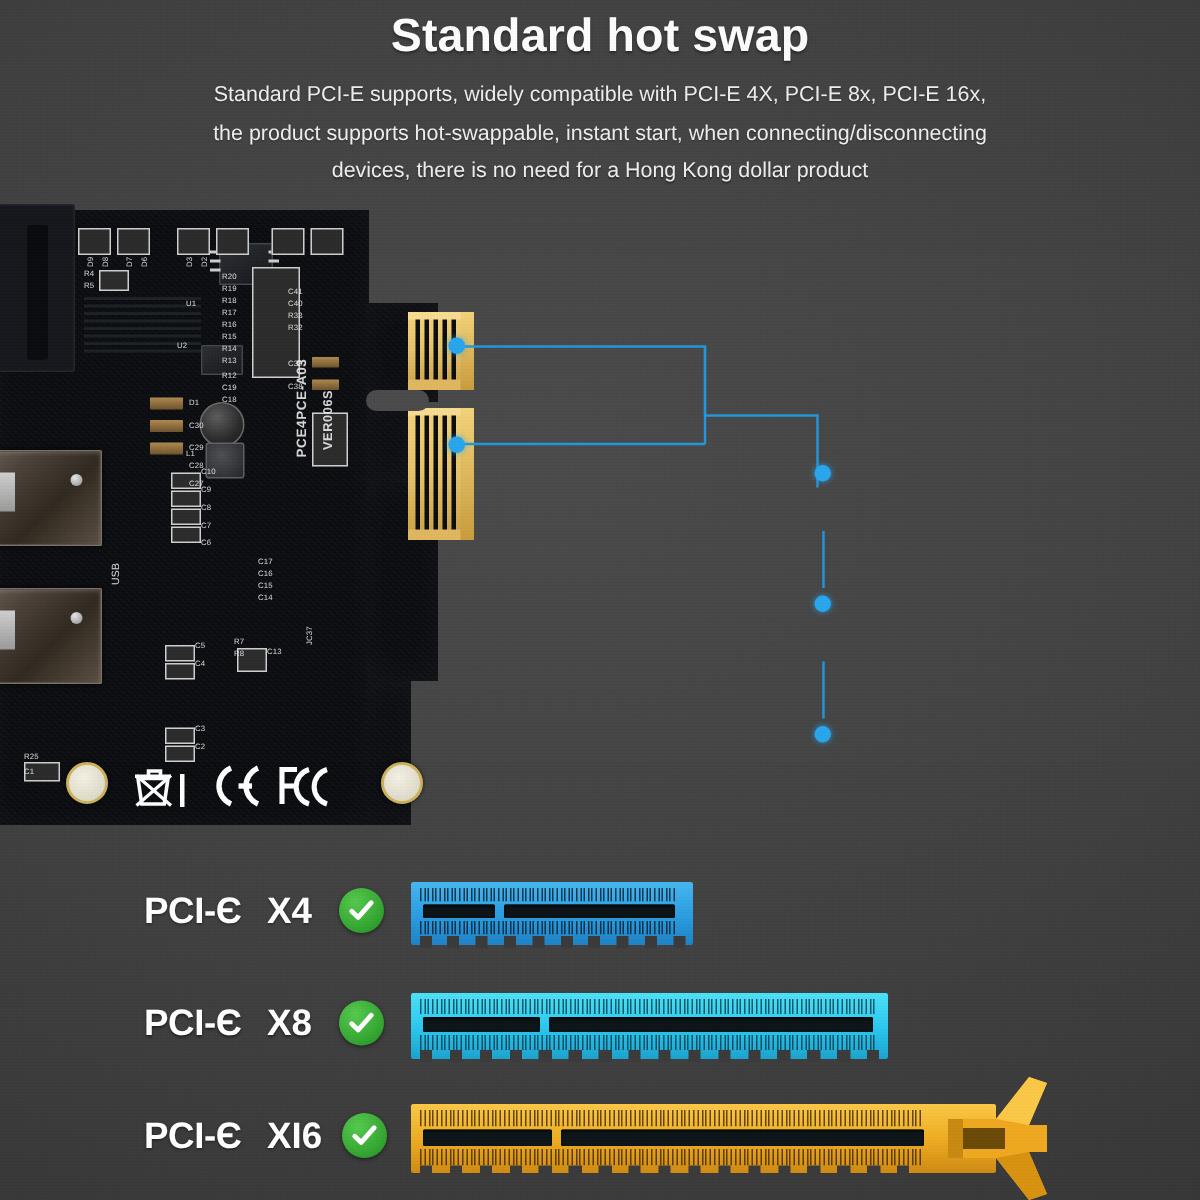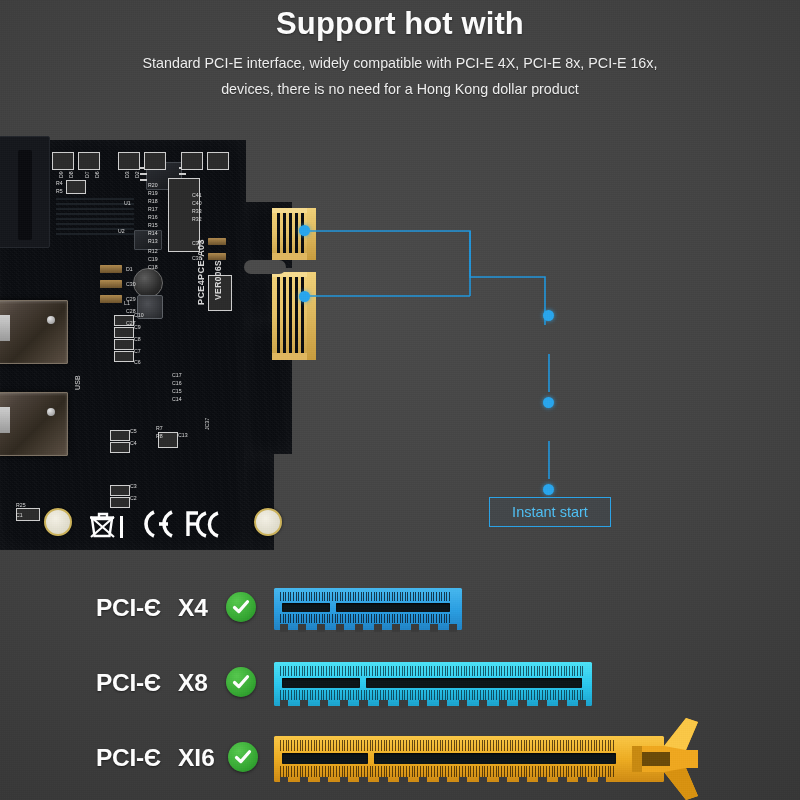--- a/index.html
+++ b/index.html
@@ -120,23 +120,24 @@
   .pins{position:absolute;overflow:hidden;}
   .tab{position:absolute;}
   .clip{position:absolute;}
 </style>
 </head>
 <body>
 
 <div id="stage">
 
   <div class="hdr">
-    <div class="title">Support hot with</div>
+    <div class="title">Standard hot swap</div>
     <div class="sub">
-      <div>Standard PCI-E interface, widely compatible with PCI-E 4X, PCI-E 8x, PCI-E 16x,</div>
+      <div>Standard PCI-E supports, widely compatible with PCI-E 4X, PCI-E 8x, PCI-E 16x,</div>
+      <div>the product supports hot-swappable, instant start, when connecting/disconnecting</div>
       <div>devices, there is no need for a Hong Kong dollar product</div>
     </div>
   </div>
 
   <div id="card">
     <div class="pcb" id="pcbMain">
         <div class="pcbtex"></div>
       </div>
     <div class="pcb" id="pcbNeck1">
         <div class="pcbtex"></div>
@@ -336,23 +337,20 @@
     <path d="M549 354 V392" fill="none" stroke="#2097dd" stroke-width="1.6"></path>
     <path d="M549 441 V479" fill="none" stroke="#2097dd" stroke-width="1.6"></path>
   </svg>
 
   <div class="fdot" style="left:299px;top:225px;"></div>
   <div class="fdot" style="left:299px;top:291px;"></div>
   <div class="fdot" style="left:543px;top:310px;"></div>
   <div class="fdot" style="left:543px;top:397px;"></div>
   <div class="fdot" style="left:543px;top:484px;"></div>
 
-  <div class="fbox" style="left:489px;top:497px;width:120px;">
-    <span>Instant start</span>
-  </div>
 
   <div class="row">
     <div class="rowLbl" style="left:96px;top:594px;">PCI-Є</div>
     <div class="rowX" style="left:178px;top:594px;">X4</div>
     <div class="tick" style="left:226px;top:592px;">
       <svg width="20" height="20" viewBox="0 0 20 20">
         <path d="M3.5 10.5 L7.8 14.6 L16.5 4.8" fill="none" stroke="#fff" stroke-width="3.2" stroke-linecap="round" stroke-linejoin="round"></path>
       </svg>
     </div>
     <div class="slot" style="left:274px;top:588px;width:188px;height:42px;">

